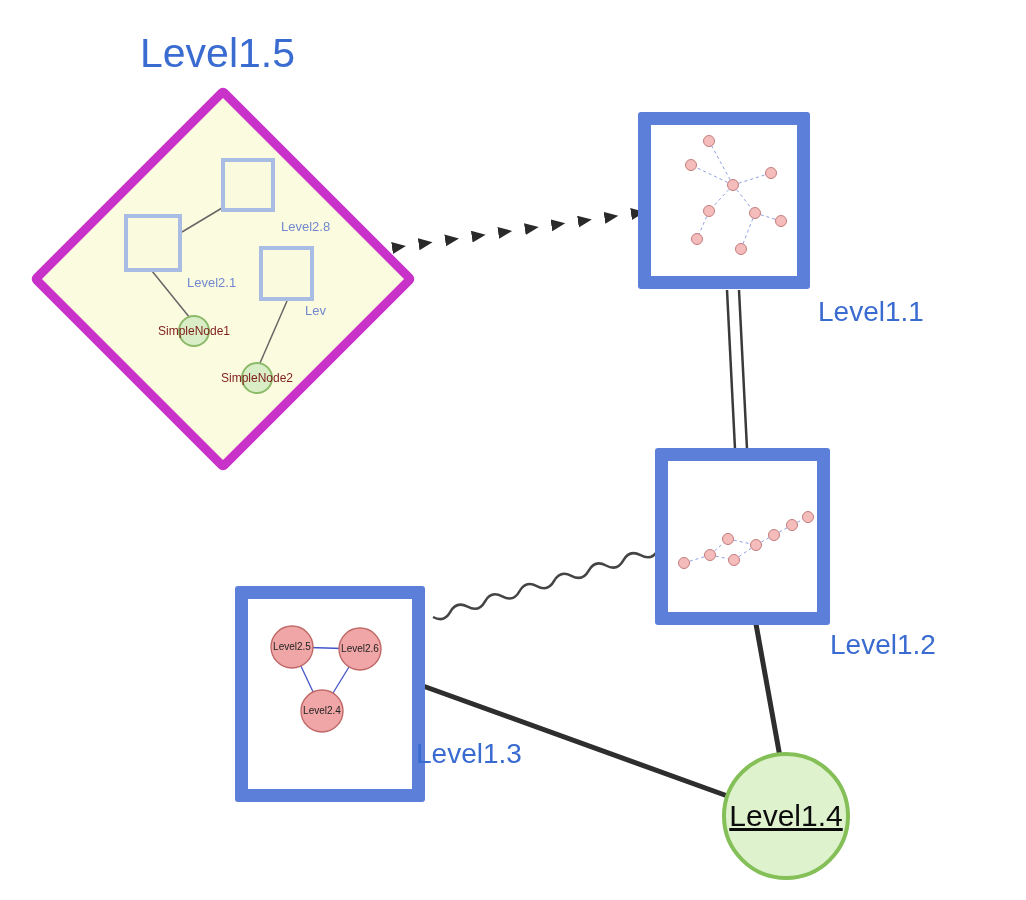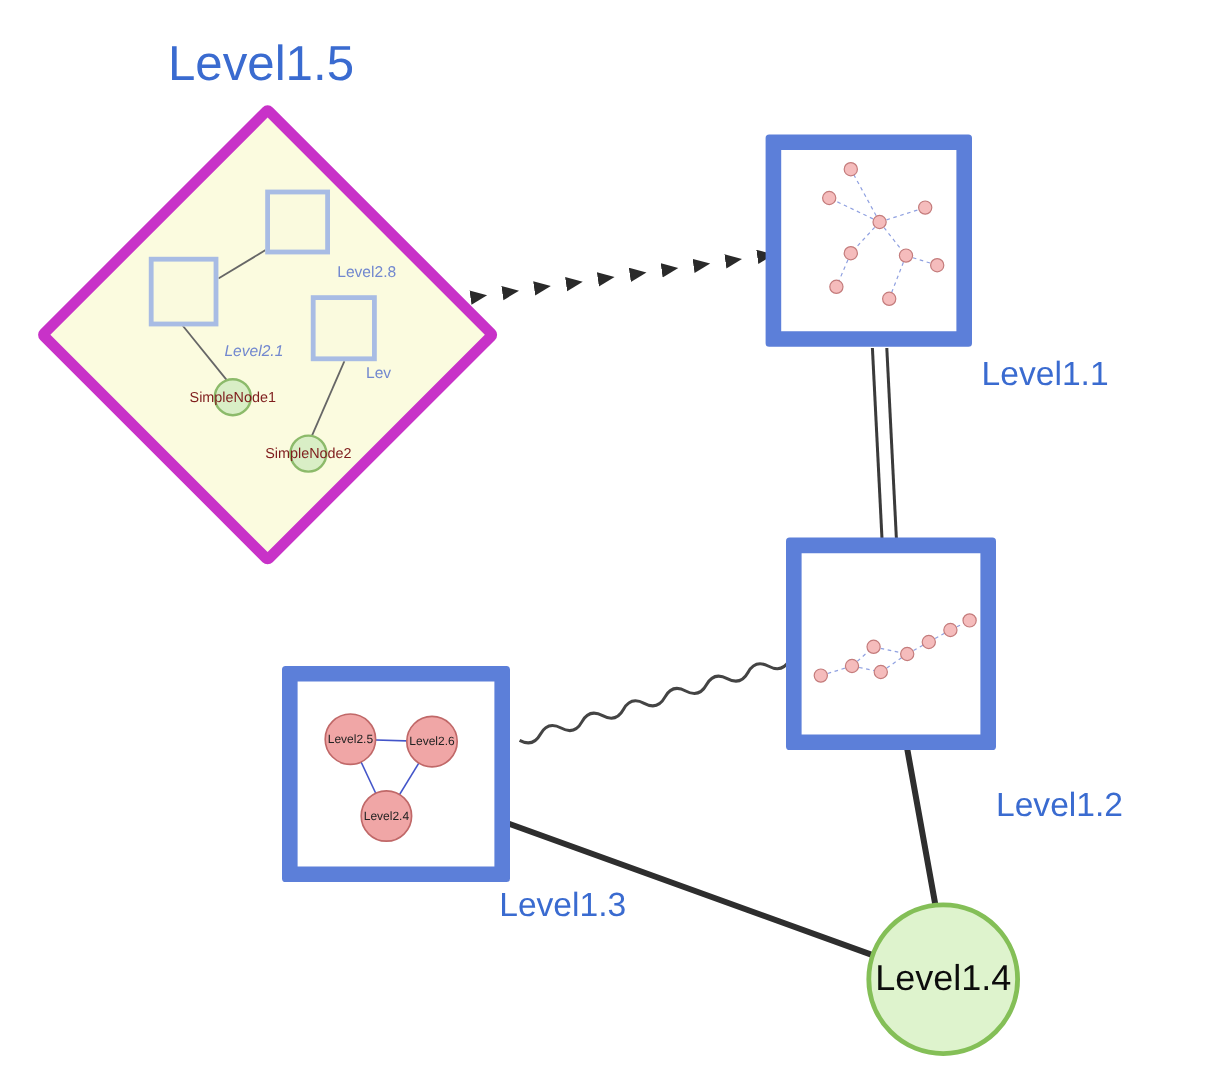--- a/index.html
+++ b/index.html
@@ -11,51 +11,51 @@
            transform:rotate(45deg);background:#fbfbdf;border:9px solid #c832c8;
            border-radius:6px;box-sizing:border-box;}
 
   
   .inner-square{position:absolute;box-sizing:border-box;border:4px solid #a8bce4;background:#fafade;}
   #sq28{left:221px;top:158px;width:54px;height:54px;}
   #sq21{left:124px;top:214px;width:58px;height:58px;}
   #sqlev{left:259px;top:246px;width:55px;height:55px;}
   .inner-label{position:absolute;font-size:13px;color:#7288cf;white-space:nowrap;text-align:right;}
   #lbl28{left:281px;top:219px;}
-  #lbl21{left:187px;top:285px;font-style:italic;}
+  #lbl21{left:187px;top:275px;}
   #lbllev{left:305px;top:303px;}
 
   
   .simple-node{position:absolute;width:32px;height:32px;border-radius:50%;
                background:#d9eec6;border:2px solid #8cba6a;box-sizing:border-box;}
   #sn1{left:178px;top:315px;}
   #sn2{left:241px;top:362px;}
   .simple-label{position:absolute;width:110px;text-align:center;font-size:12px;color:#7f1d1d;white-space:nowrap;}
   #snl1{left:139px;top:324px;}
   #snl2{left:202px;top:371px;}
 
   
   .group-box{position:absolute;box-sizing:border-box;border:13px solid #5c7fd9;
              background:#ffffff;border-radius:3px;}
   #box11{left:638px;top:112px;width:172px;height:177px;}
   #box12{left:655px;top:448px;width:175px;height:177px;}
-  #box13{left:235px;top:555px;width:190px;height:180px;}
+  #box13{left:235px;top:586px;width:190px;height:216px;}
   .group-box svg{position:absolute;left:0;top:0;}
 
   
   .green-circle{position:absolute;left:722px;top:752px;width:128px;height:128px;
                 border-radius:50%;background:#def3cd;border:4px solid #84bf57;
                 box-sizing:border-box;display:flex;align-items:center;justify-content:center;}
-  .green-circle span{font-size:30px;color:#0c0c0c;white-space:nowrap;}
+  .green-circle span{font-size:30px;color:#0c0c0c;white-space:nowrap;text-decoration:underline;}
 
   
   .big-label{position:absolute;font-size:28px;color:#3a6bd0;white-space:nowrap;}
   #lbl15{left:140px;top:30px;font-size:41px;text-align:center;}
   #lbl11{left:818px;top:296px;}
-  #lbl12{left:830px;top:655px;}
+  #lbl12{left:830px;top:629px;}
   #lbl13{left:416px;top:738px;}
 
   .edges-svg{position:absolute;left:0;top:0;}
 </style>
 </head>
 <body>
 
 <div class="canvas">
 
   <div class="diamond" id="diamond15"></div>

